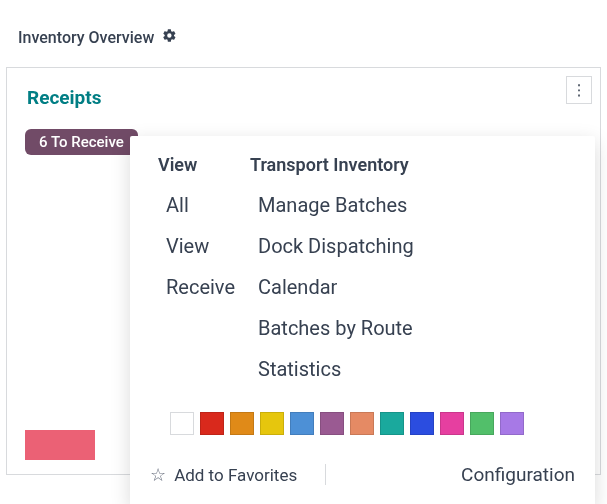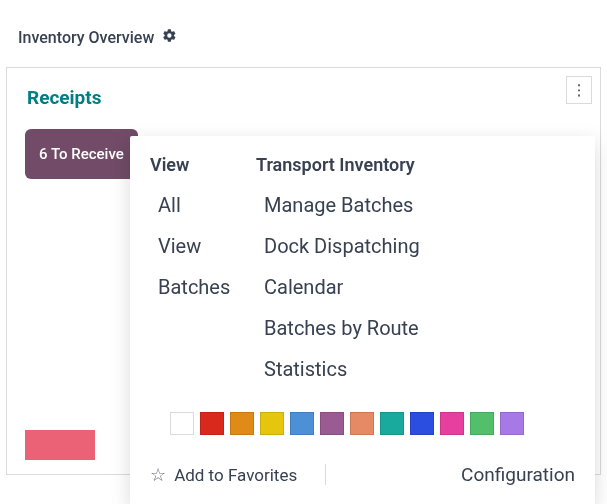--- a/index.html
+++ b/index.html
@@ -50,21 +50,21 @@
       justify-content: center;
       font-size: 15px;
       color: #374151;
       cursor: pointer;
     }
     .pill {
       display: inline-block;
       margin: 8px 0 0 18px;
       background: #714b67;
       color: #fff;
-      padding: 16px 14px;
+      padding: 4px 14px;
       border-radius: 6px;
       font-size: 15px;
       font-weight: 500;
     }
     .bottom-bar {
       position: absolute;
       left: 18px;
       bottom: 14px;
       width: 70px;
       height: 30px;
@@ -76,22 +76,21 @@
       left: 130px;
       top: 136px;
       width: 465px;
       background: #fff;
       box-shadow: 0 6px 20px rgba(0,0,0,0.15);
       border-radius: 2px;
       z-index: 10;
     }
     .popup-cols {
       display: flex;
-      padding: 18px 20px 12px;
-      gap: 14px;
+      padding: 18px 28px 12px;
       justify-content: center;
     }
     .col { flex: none; }
     .col.view { width: 92px; }
     .col.new { width: 108px; }
     .col.tm { flex: 1; }
     .col h3 {
       font-size: 18px;
       font-weight: 600;
       color: #374151;
@@ -166,21 +165,21 @@
   <div class="pill">6 To Receive</div>
   <div class="bottom-bar"></div>
 </div>
 
 <div class="popup">
   <div class="popup-cols">
     <div class="col view">
       <h3>View</h3>
       <div class="item">All</div>
       <div class="item">View</div>
-      <div class="item">Batches</div>
+      <div class="item">Receive</div>
     </div>
     <div class="col tm">
       <h3>Transport Inventory</h3>
       <div class="item">Manage Batches</div>
       <div class="item">Dock Dispatching</div>
       <div class="item">Calendar</div>
       <div class="item">Batches by Route</div>
       <div class="item">Statistics</div>
     </div>
   </div>

